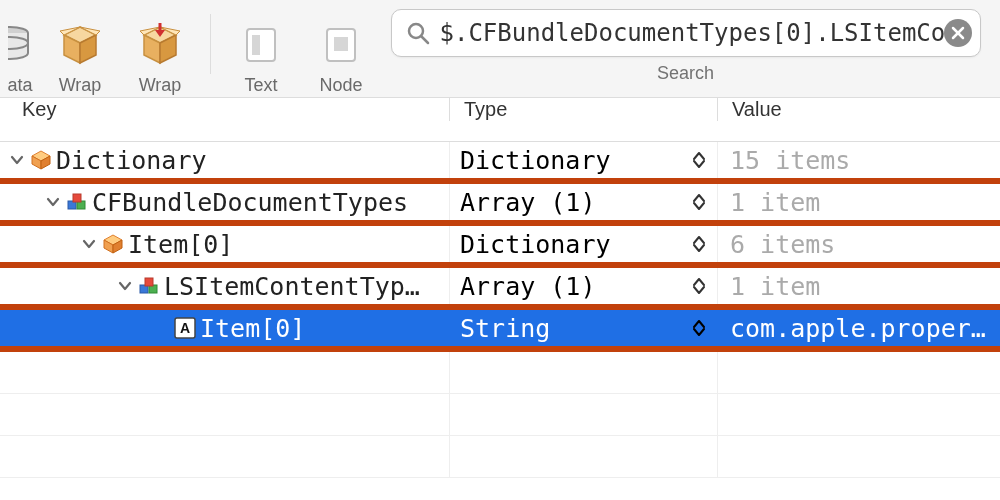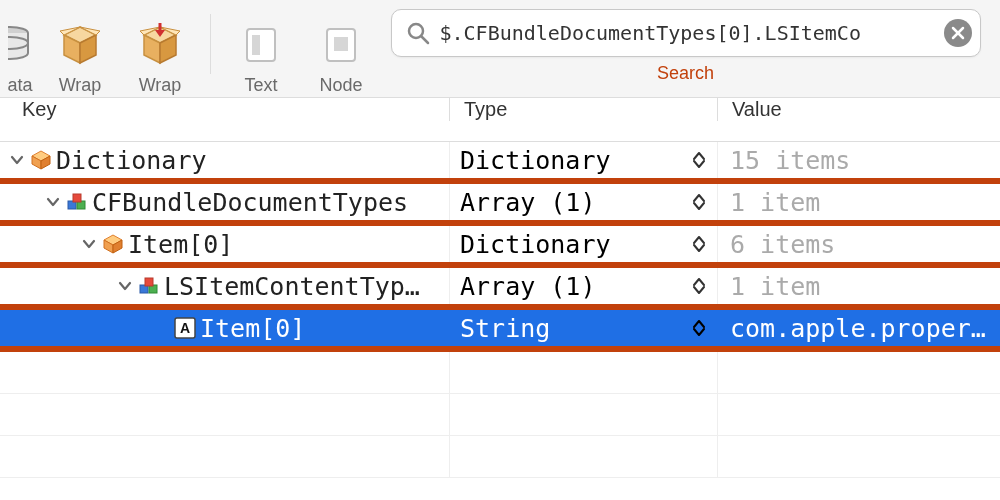--- a/index.html
+++ b/index.html
@@ -6,23 +6,23 @@
   html, body { width: 1000px; height: 500px; overflow: hidden; font-family: -apple-system, "Helvetica Neue", Arial, sans-serif; background:#fff; }
   .toolbar { height: 98px; background:#f5f5f5; border-bottom:1px solid #ddd; display:flex; align-items:flex-start; padding:6px 0 0 0; }
   .tb-group { display:flex; }
   .tb-item { display:flex; flex-direction:column; align-items:center; justify-content:flex-end; width:80px; height:90px; }
   .tb-item.narrow { width:40px; }
   .tb-icon { width:48px; height:48px; margin-top:4px; display:flex; align-items:center; justify-content:center; }
   .tb-label { font-size:18px; color:#6a6a6a; margin-top:6px; text-align:center; white-space:nowrap; }
   .divider { width:1px; height:60px; background:#ddd; margin:8px 10px 0 10px; }
   .search-wrap { flex:1; display:flex; flex-direction:column; align-items:center; padding-right:10px; }
   .search-box { margin-top:3px; width:590px; height:48px; border:1px solid #c8c8c8; border-radius:10px; background:#fff; display:flex; align-items:center; padding:0 8px 0 14px; box-shadow:0 1px 2px rgba(0,0,0,0.05); }
-  .search-input { flex:1; border:none; outline:none; font-family: ui-monospace, "SF Mono", Menlo, monospace; font-size:20px; color:#333; background:transparent; }
+  .search-input { flex:1; border:none; outline:none; font-family: ui-monospace, "SF Mono", Menlo, monospace; font-size:24px; color:#333; background:transparent; }
   .search-clear { width:28px; height:28px; border-radius:50%; background:#8a8a8a; display:flex; align-items:center; justify-content:center; cursor:pointer; }
-  .search-label { font-size:18px; color:#c2410c; margin-top:6px; }
+  .search-label { font-size:18px; color:#737373; margin-top:6px; }
 
   .headers { display:flex; height:44px; align-items:flex-start; border-bottom:1px solid #ddd; font-size:20px; color:#333; }
   .col-key   { width:450px; padding-left:22px; border-right:1px solid #ddd; }
   .col-type  { width:268px; padding-left:14px; border-right:1px solid #ddd; }
   .col-value { flex:1; padding-left:14px; }
 
   .rows { font-family: ui-monospace, "SF Mono", Menlo, monospace; font-size:25px; }
   .row { display:flex; height:42px; align-items:center; border-bottom:6px solid #c2410c; }
   .row .k { width:450px; display:flex; align-items:center; border-right:1px solid #eee; height:100%; }
   .row .t { width:268px; display:flex; align-items:center; justify-content:space-between; padding:0 12px 0 10px; border-right:1px solid #eee; height:100%; }

